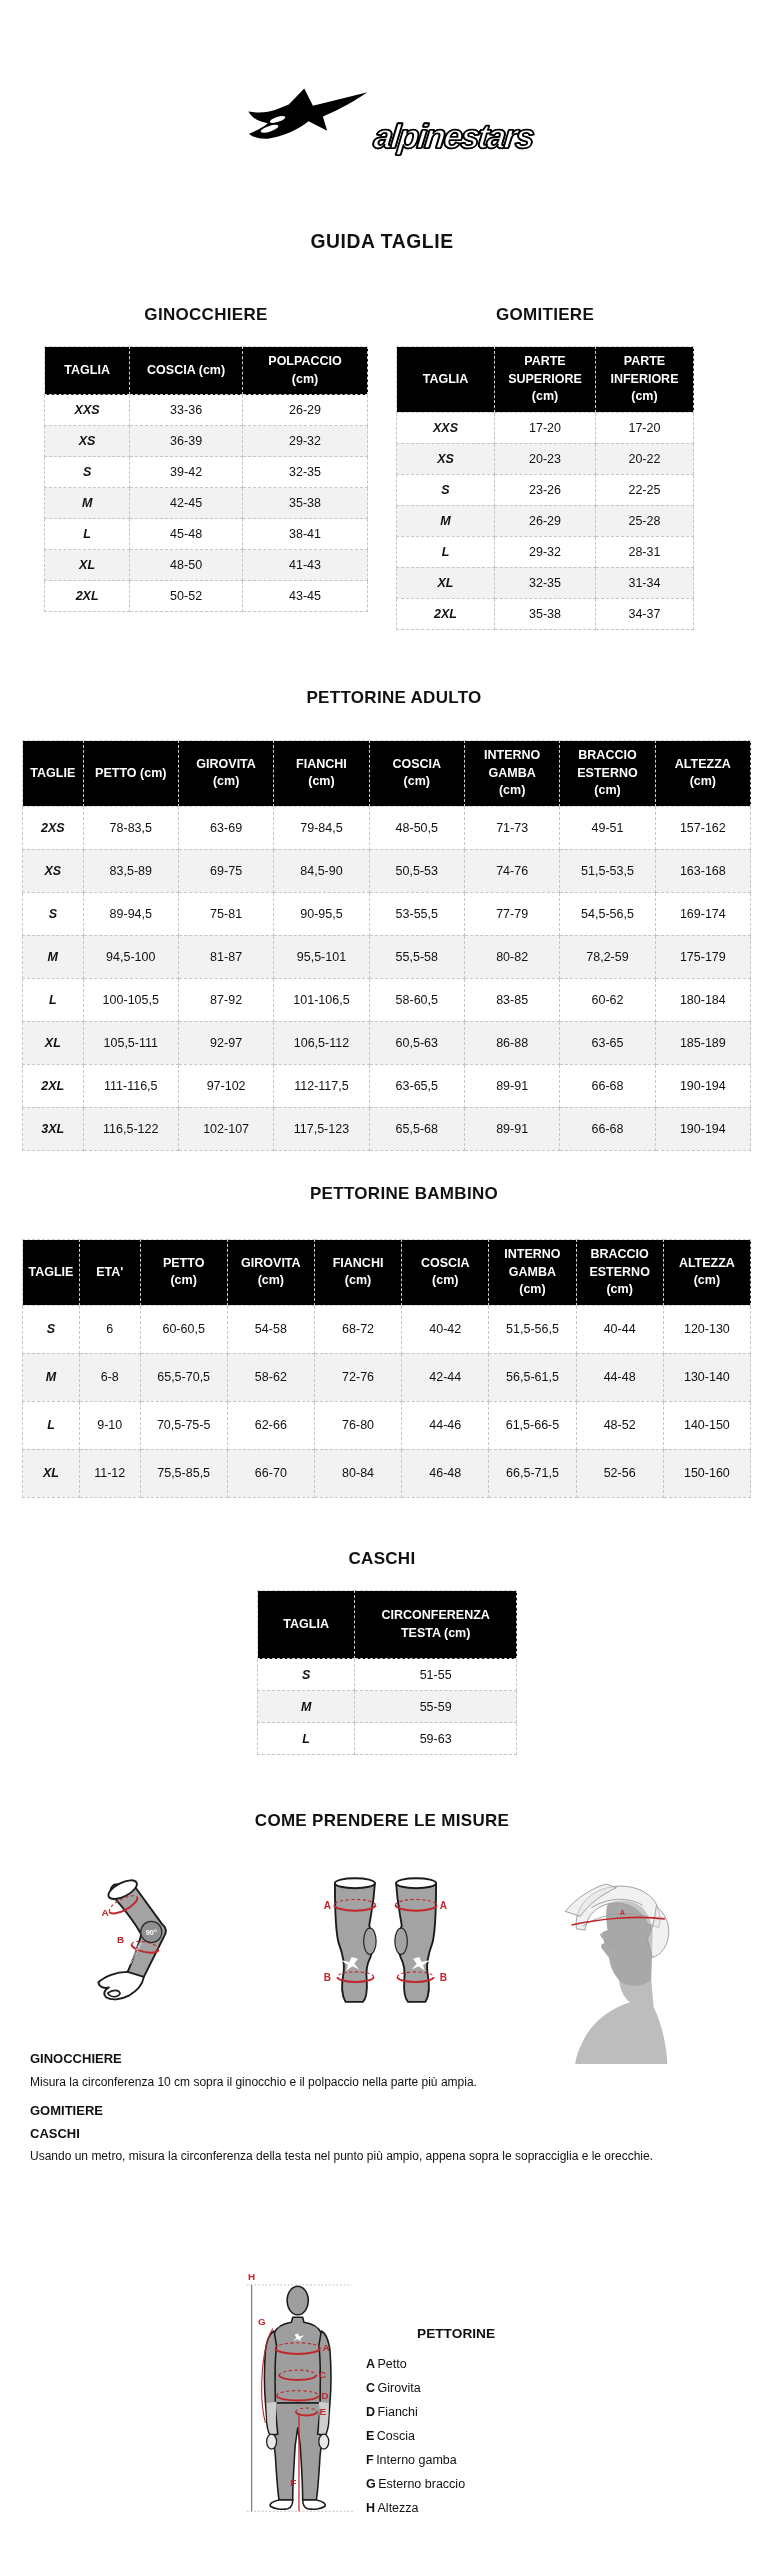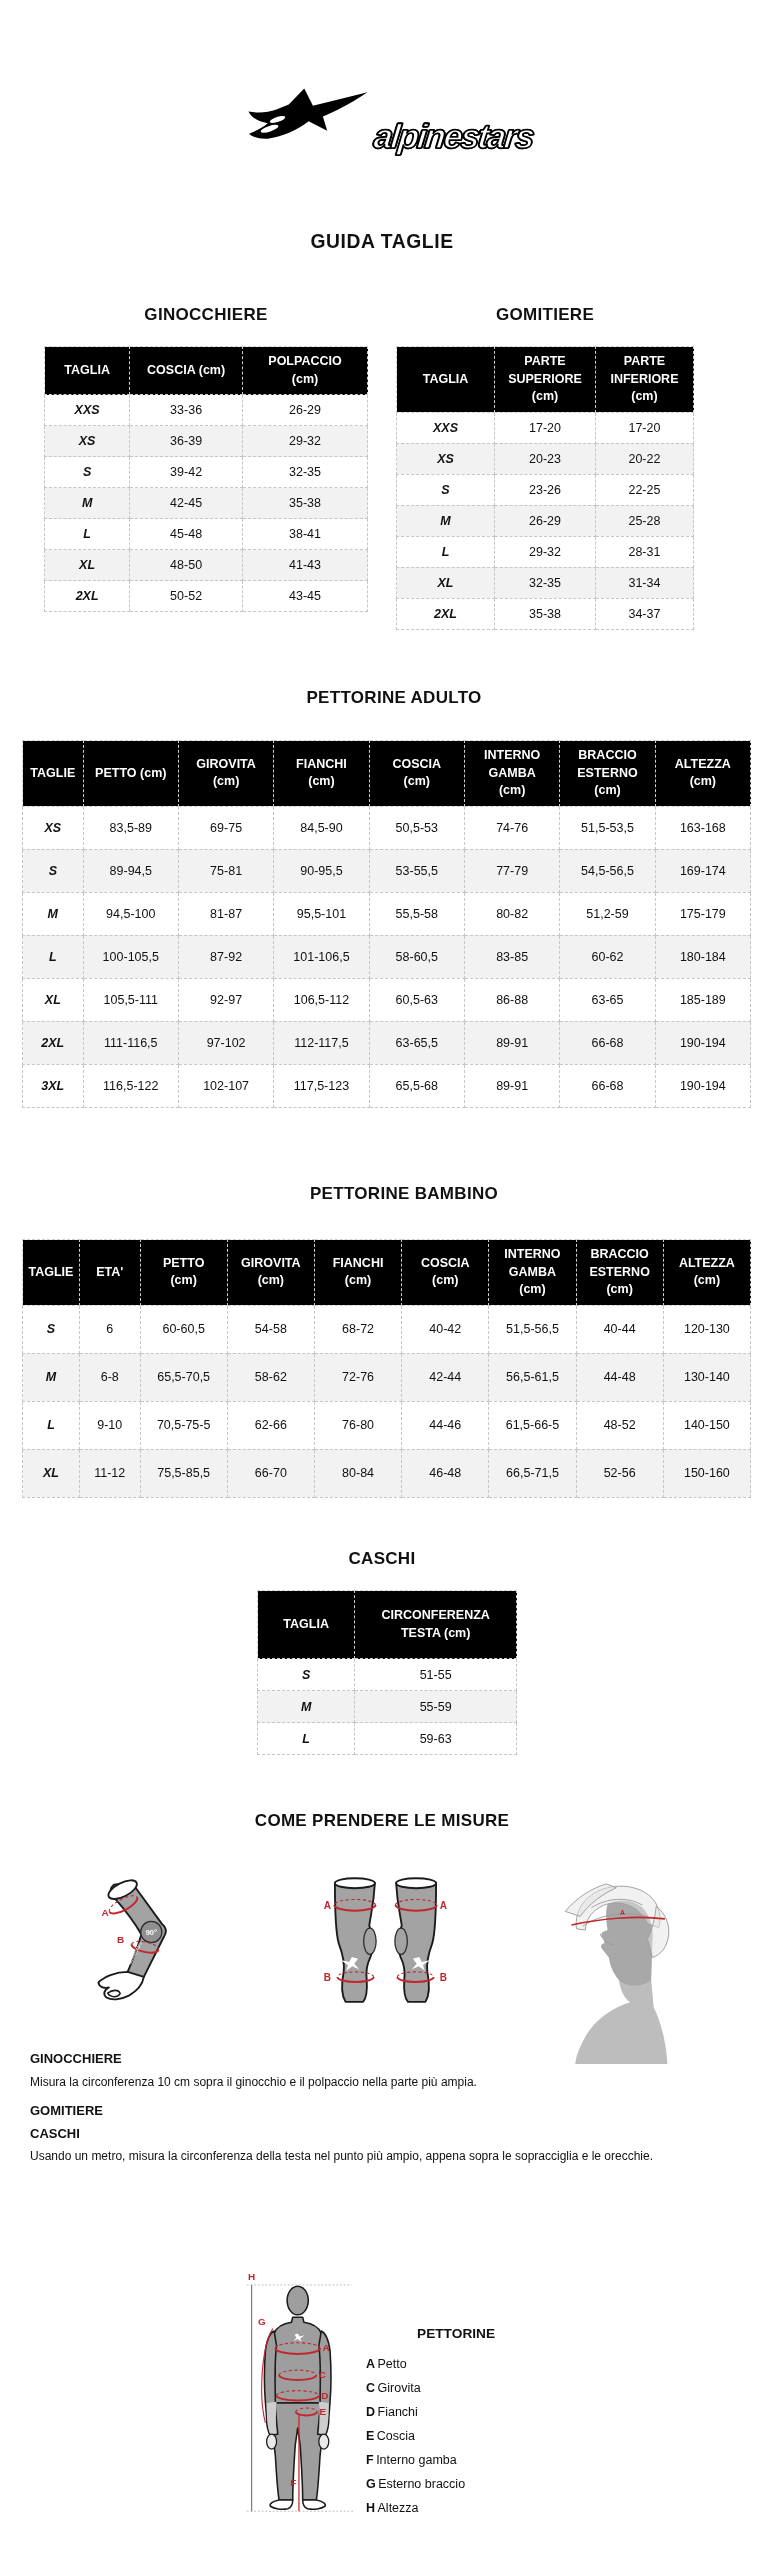--- a/index.html
+++ b/index.html
@@ -185,20 +185,30 @@
 (cm)</th>
             <th>BRACCIO
 ESTERNO
 (cm)</th>
             <th>ALTEZZA
 (cm)</th>
           </tr>
         </thead>
         <tbody>
           <tr>
+            <td>2XS</td>
+            <td>78-83,5</td>
+            <td>63-69</td>
+            <td>79-84,5</td>
+            <td>48-50,5</td>
+            <td>71-73</td>
+            <td>49-51</td>
+            <td>157-162</td>
+          </tr>
+          <tr>
             <td>XS</td>
             <td>83,5-89</td>
             <td>69-75</td>
             <td>84,5-90</td>
             <td>50,5-53</td>
             <td>74-76</td>
             <td>51,5-53,5</td>
             <td>163-168</td>
           </tr>
           <tr>
@@ -211,21 +221,21 @@
             <td>54,5-56,5</td>
             <td>169-174</td>
           </tr>
           <tr>
             <td>M</td>
             <td>94,5-100</td>
             <td>81-87</td>
             <td>95,5-101</td>
             <td>55,5-58</td>
             <td>80-82</td>
-            <td>51,2-59</td>
+            <td>78,2-59</td>
             <td>175-179</td>
           </tr>
           <tr>
             <td>L</td>
             <td>100-105,5</td>
             <td>87-92</td>
             <td>101-106,5</td>
             <td>58-60,5</td>
             <td>83-85</td>
             <td>60-62</td>

